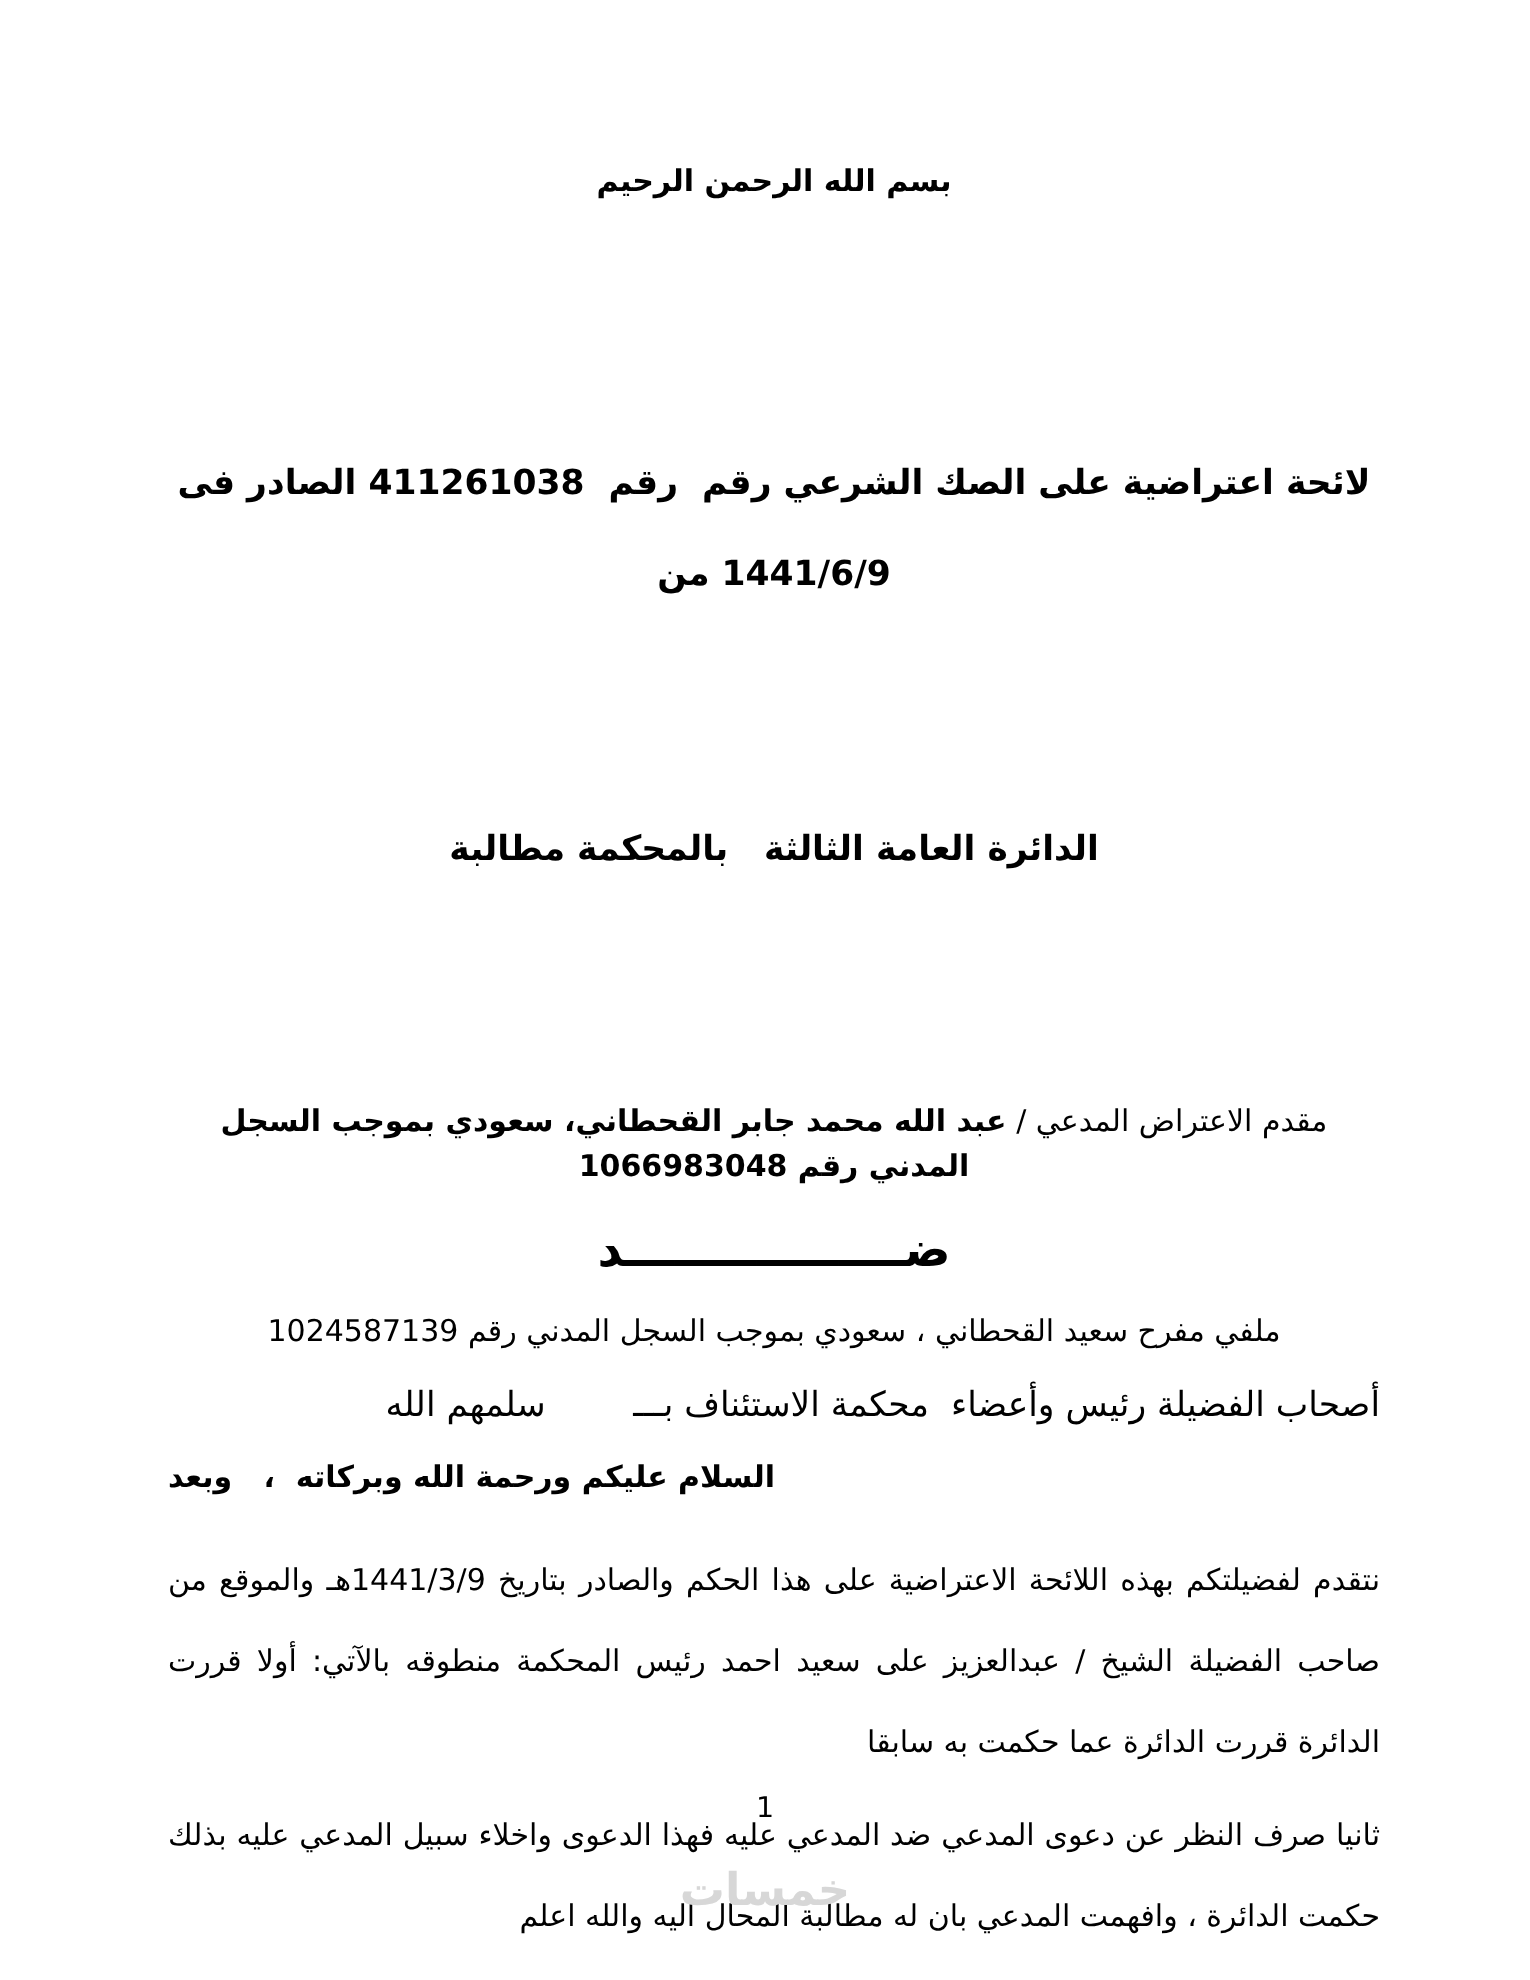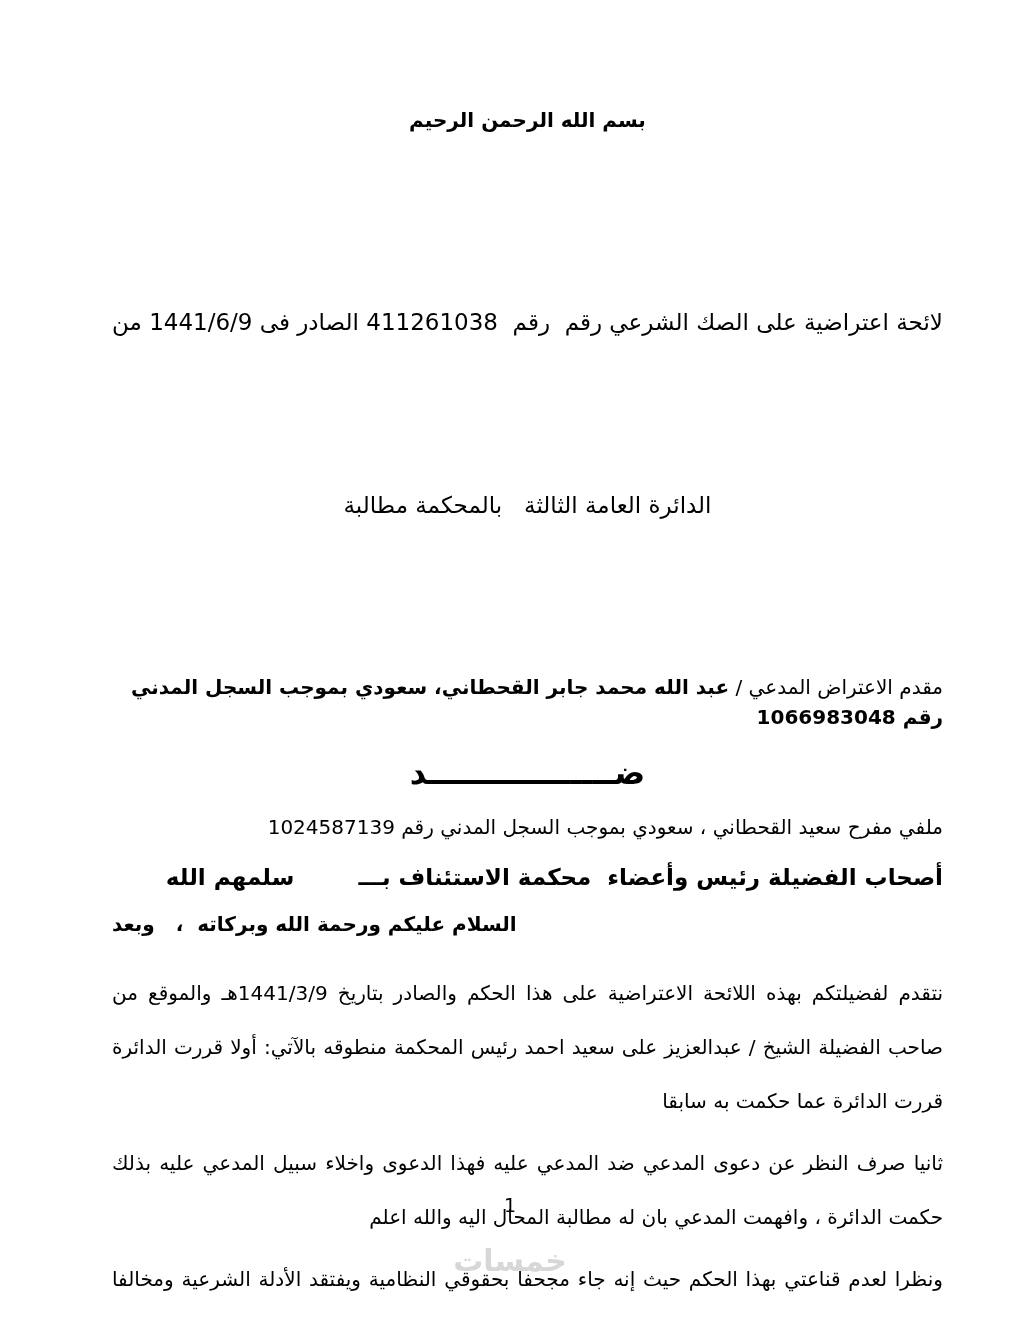--- a/index.html
+++ b/index.html
@@ -10,55 +10,55 @@
     width: 1020px;
     height: 1320px;
     background: #ffffff;
     color: #000000;
     font-family: "DejaVu Sans", sans-serif;
   }
   .page {
     position: relative;
     width: 1020px;
     height: 1292px;
-    padding: 108px 77px 0 112px;
+    padding: 108px 100px 0 112px;
     box-sizing: border-box;
     direction: rtl;
     overflow: hidden;
   }
   .bismillah {
     text-align: center;
     font-size: 20px;
     font-weight: 700;
     margin: 0 0 38px 0;
   }
   .title {
     text-align: center;
     font-size: 23px;
-    font-weight: 400;
+    font-weight: 700;
     line-height: 2.65;
     white-space: pre-wrap;
     margin: 0 0 14px 0;
   }
   .party-line {
     font-size: 20px;
     line-height: 1.5;
-    text-align: right;
+    text-align: center;
     margin: 0 0 22px 0;
   }
   .party-line b { font-weight: 700; }
   .versus {
     text-align: center;
     font-size: 32px;
     font-weight: 700;
     margin: 0 0 20px 0;
   }
   .addressee {
     font-size: 23px;
-    font-weight: 700;
+    font-weight: 400;
     text-align: right;
     white-space: pre-wrap;
     margin: 0 0 22px 0;
   }
   .greeting {
     font-size: 20px;
     font-weight: 700;
     text-align: left;
     white-space: pre-wrap;
     margin: 0 0 30px 0;

